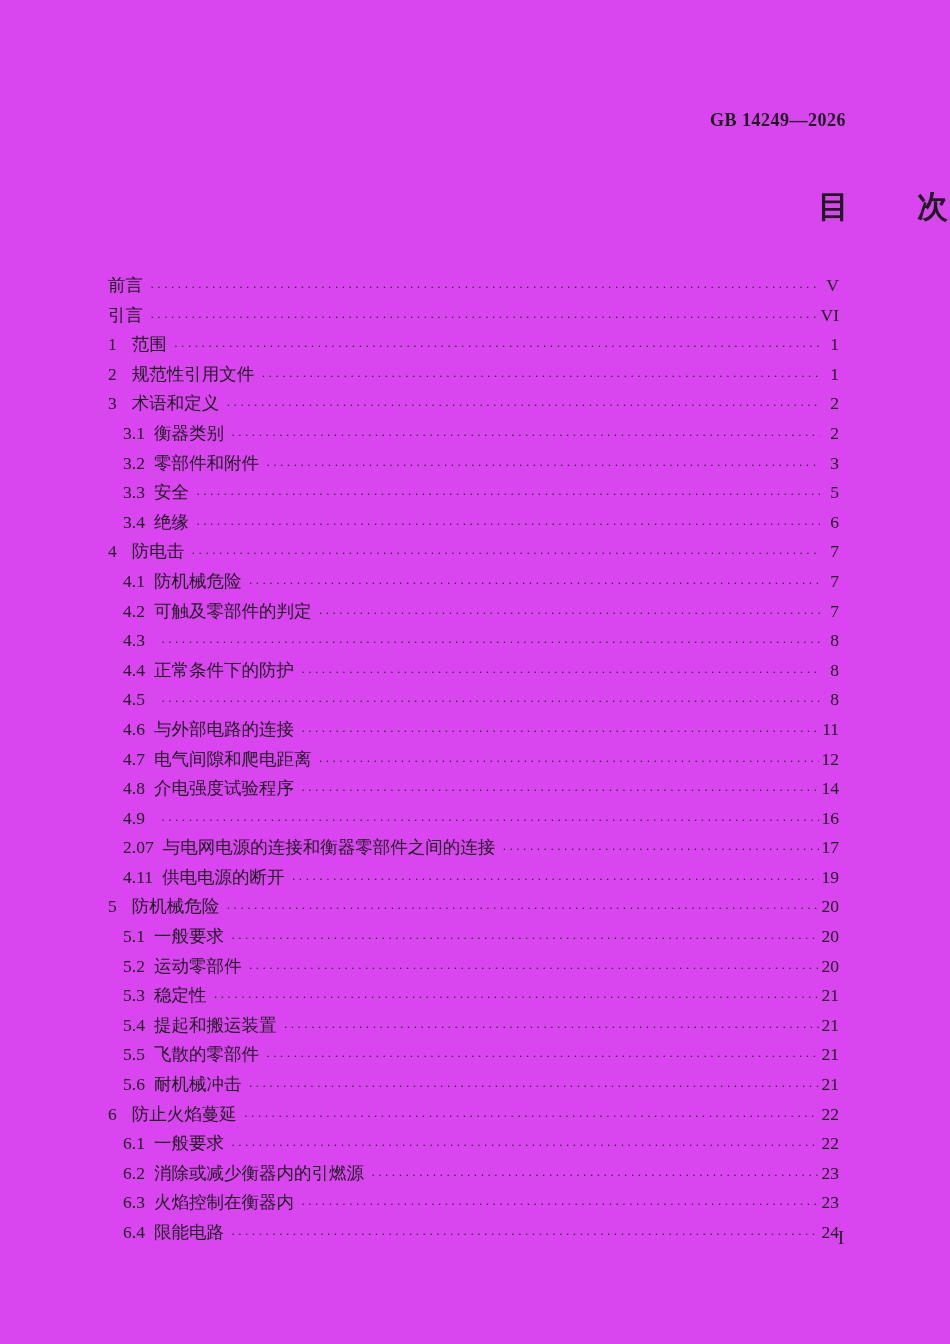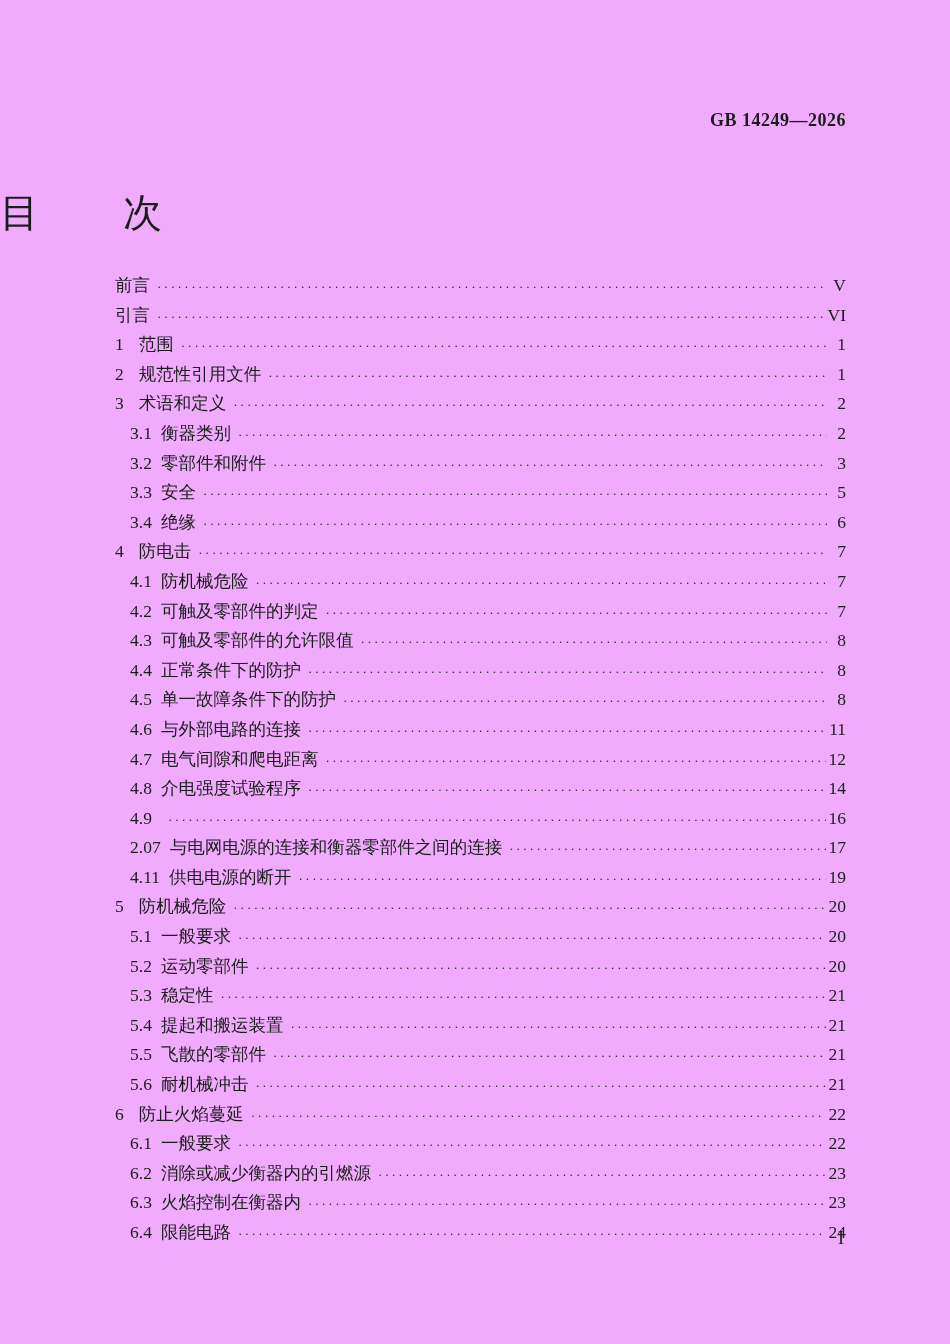--- a/index.html
+++ b/index.html
@@ -4,48 +4,48 @@
 <style>
   html, body {
     margin: 0;
     padding: 0;
     background: #ffffff;
   }
   .page {
     position: relative;
     width: 950px;
     height: 1344px;
-    background: #f0abfc;
+    background: #d946ef;
     font-family: "Liberation Serif", serif;
     color: #1c1c1c;
     overflow: hidden;
   }
   .doc-code {
     position: absolute;
     top: 110px;
     right: 104px;
     font-size: 18px;
     font-weight: bold;
     letter-spacing: 0.5px;
     font-family: "Liberation Serif", serif;
   }
   .doc-title {
     position: absolute;
     top: 186px;
     left: 0;
     width: 100%;
-    text-align: left;
-    font-size: 39px;
-    font-weight: normal;
+    text-align: right;
+    font-size: 31px;
+    font-weight: bold;
     letter-spacing: 2px;
   }
   .toc {
     position: absolute;
     top: 271px;
-    left: 115px;
+    left: 108px;
     width: 731px;
   }
   .toc-row {
     display: flex;
     align-items: baseline;
     height: 29.6px;
     font-size: 17.5px;
     line-height: 29.6px;
     white-space: nowrap;
   }
@@ -163,35 +163,33 @@
 
   <div class="toc-row level-2">
     <span class="toc-num">4.2</span>
     <span class="toc-label">可触及零部件的判定</span>
     <span class="leader">················································································································································································································································</span>
     <span class="toc-page">7</span>
   </div>
 
   <div class="toc-row level-2">
     <span class="toc-num">4.3</span>
-    <span class="toc-label">可触及零部件的允许限值</span>
     <span class="leader">················································································································································································································································</span>
     <span class="toc-page">8</span>
   </div>
 
   <div class="toc-row level-2">
     <span class="toc-num">4.4</span>
     <span class="toc-label">正常条件下的防护</span>
     <span class="leader">················································································································································································································································</span>
     <span class="toc-page">8</span>
   </div>
 
   <div class="toc-row level-2">
     <span class="toc-num">4.5</span>
-    <span class="toc-label">单一故障条件下的防护</span>
     <span class="leader">················································································································································································································································</span>
     <span class="toc-page">8</span>
   </div>
 
   <div class="toc-row level-2">
     <span class="toc-num">4.6</span>
     <span class="toc-label">与外部电路的连接</span>
     <span class="leader">················································································································································································································································</span>
     <span class="toc-page">11</span>
   </div>

